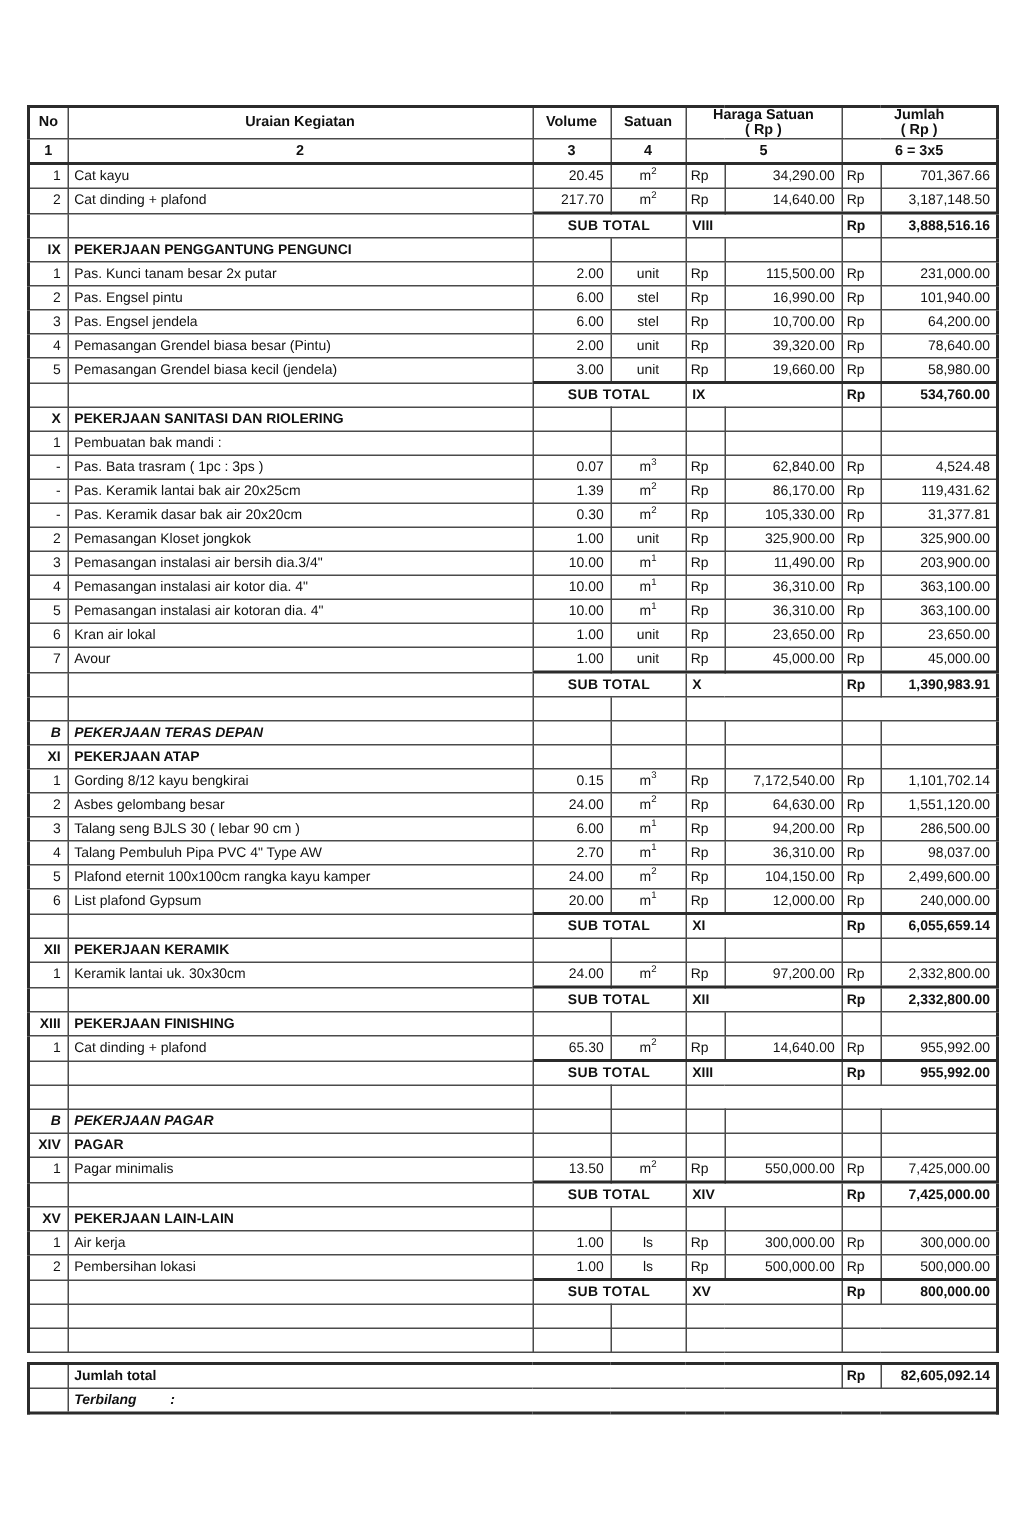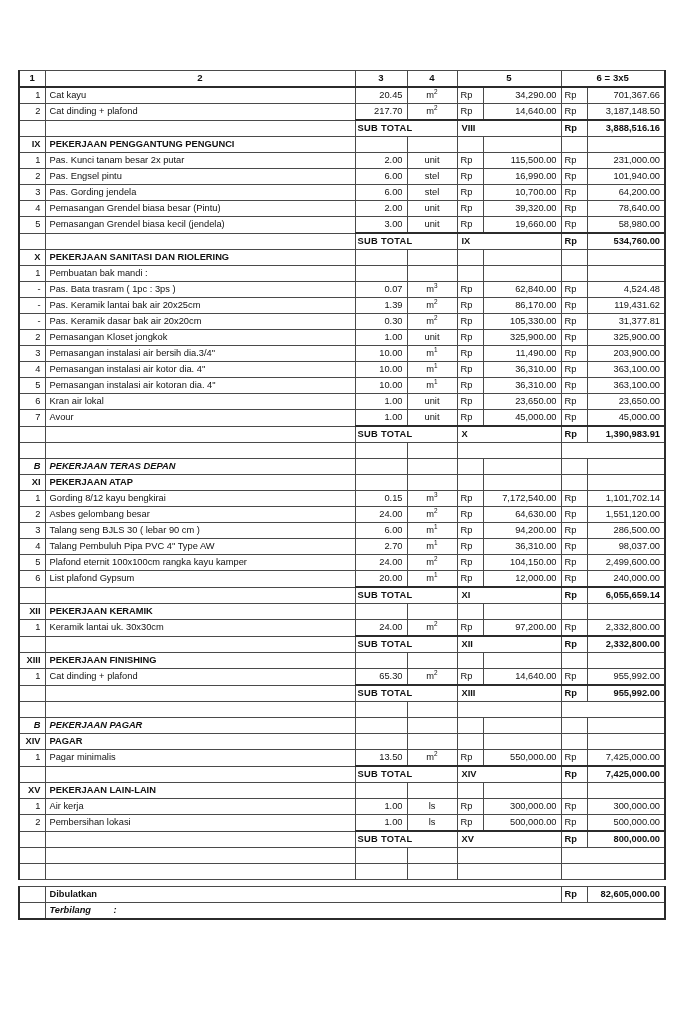--- a/index.html
+++ b/index.html
@@ -59,21 +59,21 @@
   }
   .hdr-main td { height: 26px; }
   .hdr-num td { height: 13px; font-size: 9.6px; }
 
   .thick-top { border-top: 2.2px solid #2b2b2b !important; }
   .thick-bot { border-bottom: 2.2px solid #2b2b2b !important; }
   .thick-left { border-left: 2.2px solid #2b2b2b !important; }
   .thick-right { border-right: 2.2px solid #2b2b2b !important; }
 
   .subtotal td { font-weight: bold; }
-  .subtotal .st-label { letter-spacing: .3px; }
+  .subtotal .st-label { text-align: center; letter-spacing: .3px; }
   .sect td { font-weight: bold; }
   .grp td { font-weight: bold; font-style: italic; }
 
   .blank td { height: 15px; }
 
   sup { font-size: 6.4px; vertical-align: super; line-height: 0; }
 
   .rp { text-align: left; padding-left: 3px !important; }
 
   .totals td { font-weight: bold; height: 16px; }
@@ -90,20 +90,28 @@
       <col class="c-no">
         <col class="c-ur">
         <col class="c-vol">
         <col class="c-sat">
       <col class="c-hrp">
         <col class="c-hval">
         <col class="c-jrp">
         <col class="c-jval">
     </colgroup>
     <tbody id="tbody">
+        <tr class="hdr hdr-main">
+          <td class="thick-top thick-left">No</td>
+          <td class="thick-top">Uraian Kegiatan</td>
+          <td class="thick-top">Volume</td>
+          <td class="thick-top">Satuan</td>
+          <td class="thick-top" colspan="2">Haraga Satuan<br>( Rp )</td>
+          <td class="thick-top thick-right" colspan="2">Jumlah<br>( Rp )</td>
+        </tr>
         <tr class="hdr hdr-num">
           <td class="thick-left">1</td>
           <td>2</td>
           <td>3</td>
           <td>4</td>
           <td colspan="2">5</td>
           <td class="thick-right" colspan="2">6 = 3x5</td>
         </tr>
         <tr>
           <td class="t-r thick-left thick-top">1</td>
@@ -158,21 +166,21 @@
           <td class="t-l">Pas. Engsel pintu</td>
           <td class="t-r">6.00</td>
           <td class="t-c">stel</td>
           <td class="rp">Rp</td>
           <td class="t-r">16,990.00</td>
           <td class="rp">Rp</td>
           <td class="t-r thick-right">101,940.00</td>
         </tr>
         <tr>
           <td class="t-r thick-left">3</td>
-          <td class="t-l">Pas. Gording jendela</td>
+          <td class="t-l">Pas. Engsel jendela</td>
           <td class="t-r">6.00</td>
           <td class="t-c">stel</td>
           <td class="rp">Rp</td>
           <td class="t-r">10,700.00</td>
           <td class="rp">Rp</td>
           <td class="t-r thick-right">64,200.00</td>
         </tr>
         <tr>
           <td class="t-r thick-left">4</td>
           <td class="t-l">Pemasangan Grendel biasa besar (Pintu)</td>
@@ -568,24 +576,24 @@
           <td></td>
           <td></td>
           <td></td>
           <td colspan="2"></td>
           <td class="thick-right" colspan="2"></td>
         </tr>
         <tr class="gap">
           <td colspan="8" style="height: 6px; border: none;"></td>
         </tr>
         <tr class="totals">
-          <td class="thick-left"></td>
-          <td class="t-l" colspan="5">Dibulatkan</td>
-          <td class="rp">Rp</td>
-          <td class="t-r thick-right">82,605,000.00</td>
+          <td class="thick-left thick-top"></td>
+          <td class="t-l thick-top" colspan="5">Jumlah total</td>
+          <td class="rp thick-top">Rp</td>
+          <td class="t-r thick-right thick-top">82,605,092.14</td>
         </tr>
         <tr class="terbilang">
           <td class="thick-left thick-bot"></td>
           <td class="t-l thick-right thick-bot" colspan="7" style="padding-left: 10px;"><span style="display:inline-block;min-width:64px">Terbilang</span>: </td>
         </tr>
       </tbody>
   </table>
 </div>
 
 </body></html>

